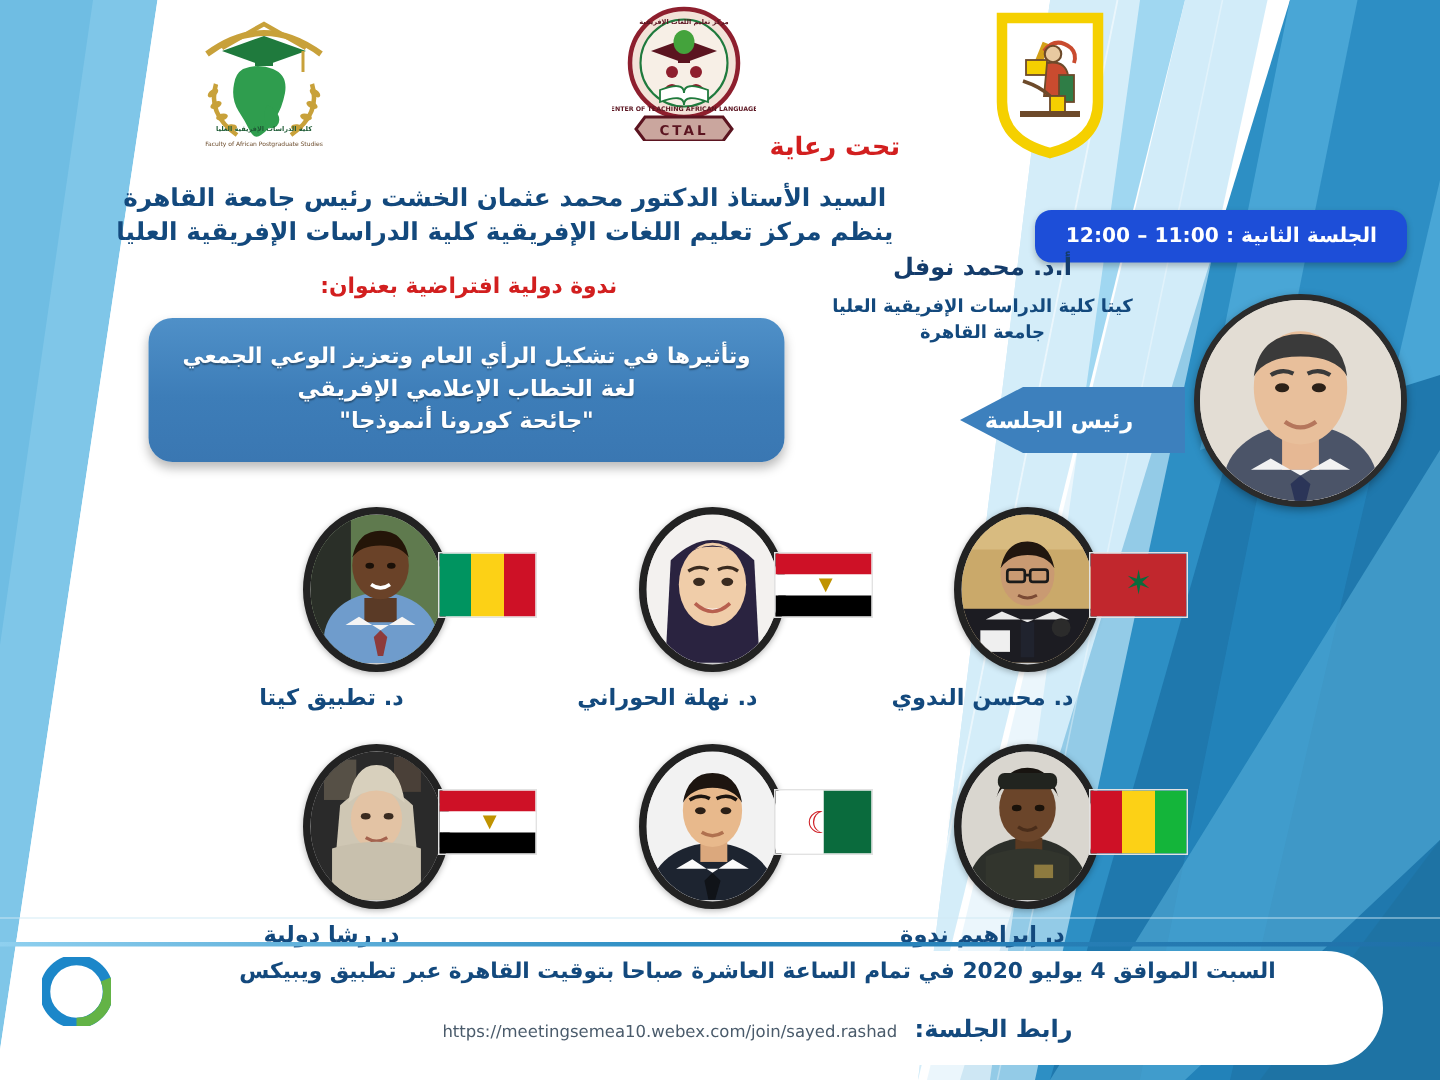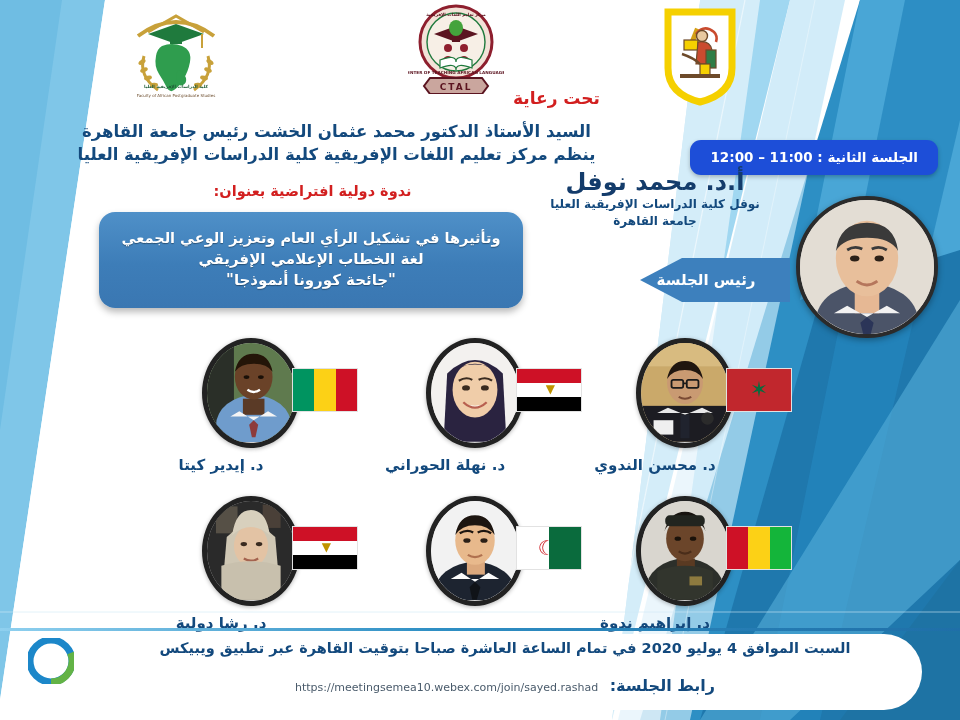--- a/index.html
+++ b/index.html
@@ -78,21 +78,21 @@
     letter-spacing: .4px;
     box-shadow: 0 2px 4px rgba(0,0,0,.25);
     white-space: nowrap;
     margin-top: 24px;
   }
 
   
   .chair-name {
     position: absolute; right: 180px; top: 168px;
     width: 250px; text-align: center;
-    color: #143c6b; font-weight: bold; font-size: 24px;
+    color: #143c6b; font-weight: bold; font-size: 16px;
   }
   .chair-sub {
     position: absolute; right: 180px; top: 196px;
     width: 250px; text-align: center;
     color: #13497d; font-weight: bold; font-size: 12px; line-height: 1.45;
   }
   .chair-photo {
     position: absolute; right: 22px; top: 196px;
     width: 142px; height: 142px; border-radius: 50%;
     border: 4px solid #2b2b2b;
@@ -316,21 +316,21 @@
   <div class="title-panel">
     <div class="tl small">وتأثيرها في تشكيل الرأي العام وتعزيز الوعي الجمعي</div>
     <div class="tl">لغة الخطاب الإعلامي الإفريقي</div>
     <div class="tl">"جائحة كورونا أنموذجا"</div>
   </div>
 
   <div class="session-badge">الجلسة الثانية : 11:00 – 12:00</div>
 
   <div class="chair-name">أ.د. محمد نوفل</div>
   <div class="chair-sub">
-    <div>نوفل كلية الدراسات الإفريقية العليا</div>
+    <div>كيتا كلية الدراسات الإفريقية العليا</div>
     <div>جامعة القاهرة</div>
   </div>
 
   <div class="chair-photo">
     <svg class="face" viewBox="0 0 142 142">
       <rect width="142" height="142" fill="#e3ddd4"></rect>
       <ellipse cx="71" cy="128" rx="54" ry="40" fill="#4b5468"></ellipse>
       <rect x="58" y="96" width="26" height="24" fill="#e6b894"></rect>
       <ellipse cx="71" cy="62" rx="33" ry="40" fill="#e8bf9b"></ellipse>
       <path d="M38 54 q4 -30 33 -30 q29 0 33 30 q-8 -14 -33 -14 q-25 0 -33 14 z" fill="#3a3a3a"></path>
@@ -365,21 +365,21 @@
         <path d="M52 86 l5 5 l-3 14 l-4 0 l-3 -14 z" fill="#8d3b3b"></path>
       </svg>
     </div>
     <div class="flag">
       <div class="v3">
         <i style="background:#ce1126"></i>
           <i style="background:#fcd116"></i>
           <i style="background:#009460"></i>
       </div>
     </div>
-    <div class="sname">د. إيدير كيتا</div>
+    <div class="sname">د. تطبيق كيتا</div>
   </div>
 
   <div class="speaker" style="left:330px; top:338px;">
     <div class="portrait">
       <svg class="face" viewBox="0 0 98 110">
         <rect width="98" height="110" fill="#f3f1ef"></rect>
         <path d="M18 34 q31 -30 62 0 l4 76 l-70 0 z" fill="#2a2340"></path>
         <ellipse cx="49" cy="52" rx="25" ry="31" fill="#f0cda9"></ellipse>
         <path d="M24 34 q25 -22 50 0 q-6 -10 -25 -10 q-19 0 -25 10 z" fill="#2a2340"></path>
         <ellipse cx="39" cy="50" rx="4.4" ry="3" fill="#3a2b20"></ellipse>

